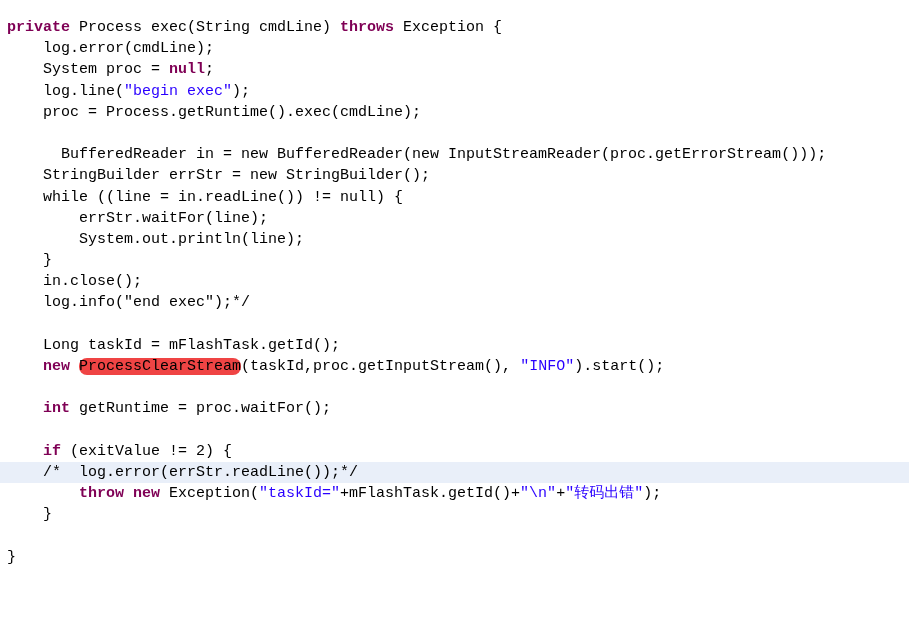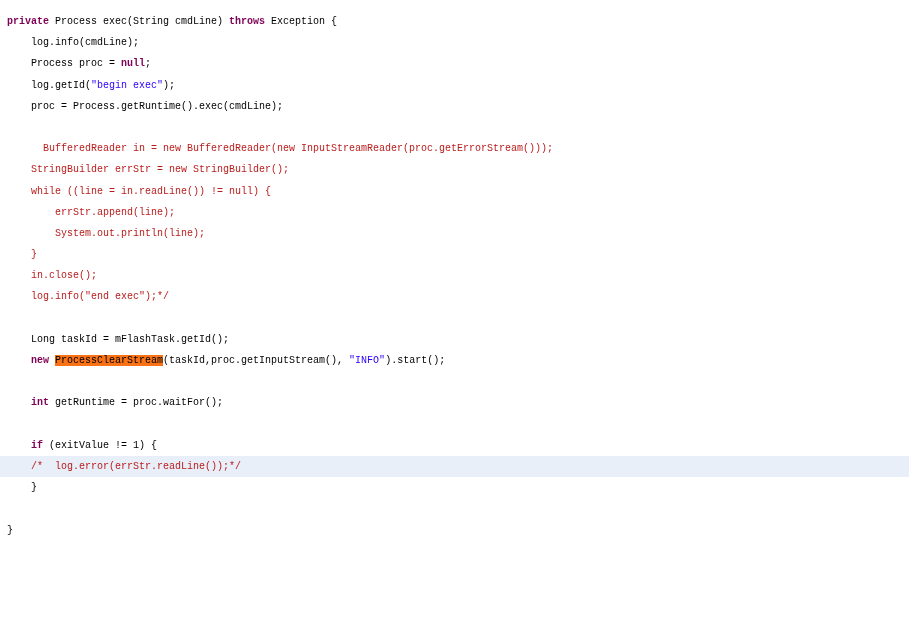--- a/index.html
+++ b/index.html
@@ -12,72 +12,74 @@
     width: 916px;
     height: 627px;
     overflow: hidden;
     font-family: "Liberation Mono", "DejaVu Sans Mono", monospace;
   }
   #editor {
     position: relative;
     width: 820px;
     height: 627px;
     background: #ffffff;
-    font-size: 10px;
+    font-size: 15px;
     line-height: 21.2px;
-    padding-top: 11px;
+    padding-top: 17px;
     box-sizing: border-box;
   }
   .code-line {
     position: relative;
     height: 21.2px;
     white-space: pre;
     padding-left: 7px;
     box-sizing: border-box;
     color: #000000;
   }
   .code-line.current {
     background: #e9eff9;
     margin-left: -7px;
     padding-left: 14px;
     width: 916px;
   }
   .tok { white-space: pre; }
   .kw  { color: #7f0055; font-weight: bold; }
   .str { color: #2a00ff; }
-  .cmt { color: #b91c1c; }
+  .cmt { color: #000000; }
   .plain { color: #000000; }
   .occ {
-    background: #f97316;
+    background: #ef4444;
+    border-radius: 8px;
   }
 </style>
 </head>
 <body>
 
 <div id="editor">
   <div id="code-area">
       <div class="code-line"><span class="tok kw">private</span><span class="tok plain"> Process exec(String cmdLine) </span><span class="tok kw">throws</span><span class="tok plain"> Exception {</span></div>
-      <div class="code-line"><span class="tok plain">    log.info(cmdLine);</span></div>
-      <div class="code-line"><span class="tok plain">    Process proc = </span><span class="tok kw">null</span><span class="tok plain">;</span></div>
-      <div class="code-line"><span class="tok plain">    log.getId(</span><span class="tok str">"begin exec"</span><span class="tok plain">);</span></div>
+      <div class="code-line"><span class="tok plain">    log.error(cmdLine);</span></div>
+      <div class="code-line"><span class="tok plain">    System proc = </span><span class="tok kw">null</span><span class="tok plain">;</span></div>
+      <div class="code-line"><span class="tok plain">    log.line(</span><span class="tok str">"begin exec"</span><span class="tok plain">);</span></div>
       <div class="code-line"><span class="tok plain">    proc = Process.getRuntime().exec(cmdLine);</span></div>
       <div class="code-line"><span class="tok plain"></span></div>
       <div class="code-line"><span class="tok cmt">      BufferedReader in = new BufferedReader(new InputStreamReader(proc.getErrorStream()));</span></div>
       <div class="code-line"><span class="tok cmt">    StringBuilder errStr = new StringBuilder();</span></div>
       <div class="code-line"><span class="tok cmt">    while ((line = in.readLine()) != null) {</span></div>
-      <div class="code-line"><span class="tok cmt">        errStr.append(line);</span></div>
+      <div class="code-line"><span class="tok cmt">        errStr.waitFor(line);</span></div>
       <div class="code-line"><span class="tok cmt">        System.out.println(line);</span></div>
       <div class="code-line"><span class="tok cmt">    }</span></div>
       <div class="code-line"><span class="tok cmt">    in.close();</span></div>
       <div class="code-line"><span class="tok cmt">    log.info("end exec");*/</span></div>
       <div class="code-line"><span class="tok plain"></span></div>
       <div class="code-line"><span class="tok plain">    Long taskId = mFlashTask.getId();</span></div>
       <div class="code-line"><span class="tok plain">    </span><span class="tok kw">new</span><span class="tok plain"> </span><span class="tok plain occ">ProcessClearStream</span><span class="tok plain">(taskId,proc.getInputStream(), </span><span class="tok str">"INFO"</span><span class="tok plain">).start();</span></div>
       <div class="code-line"><span class="tok plain"></span></div>
       <div class="code-line"><span class="tok plain">    </span><span class="tok kw">int</span><span class="tok plain"> getRuntime = proc.waitFor();</span></div>
       <div class="code-line"><span class="tok plain"></span></div>
-      <div class="code-line"><span class="tok plain">    </span><span class="tok kw">if</span><span class="tok plain"> (exitValue != 1) {</span></div>
+      <div class="code-line"><span class="tok plain">    </span><span class="tok kw">if</span><span class="tok plain"> (exitValue != 2) {</span></div>
       <div class="code-line current"><span class="tok cmt">    /*  log.error(errStr.readLine());*/</span></div>
+      <div class="code-line"><span class="tok plain">        </span><span class="tok kw">throw new</span><span class="tok plain"> Exception(</span><span class="tok str">"taskId="</span><span class="tok plain">+mFlashTask.getId()+</span><span class="tok str">"\n"</span><span class="tok plain">+</span><span class="tok str">"转码出错"</span><span class="tok plain">);</span></div>
       <div class="code-line"><span class="tok plain">    }</span></div>
       <div class="code-line"><span class="tok plain"></span></div>
       <div class="code-line"><span class="tok plain">}</span></div>
     </div>
 </div>
 
 </body></html>

